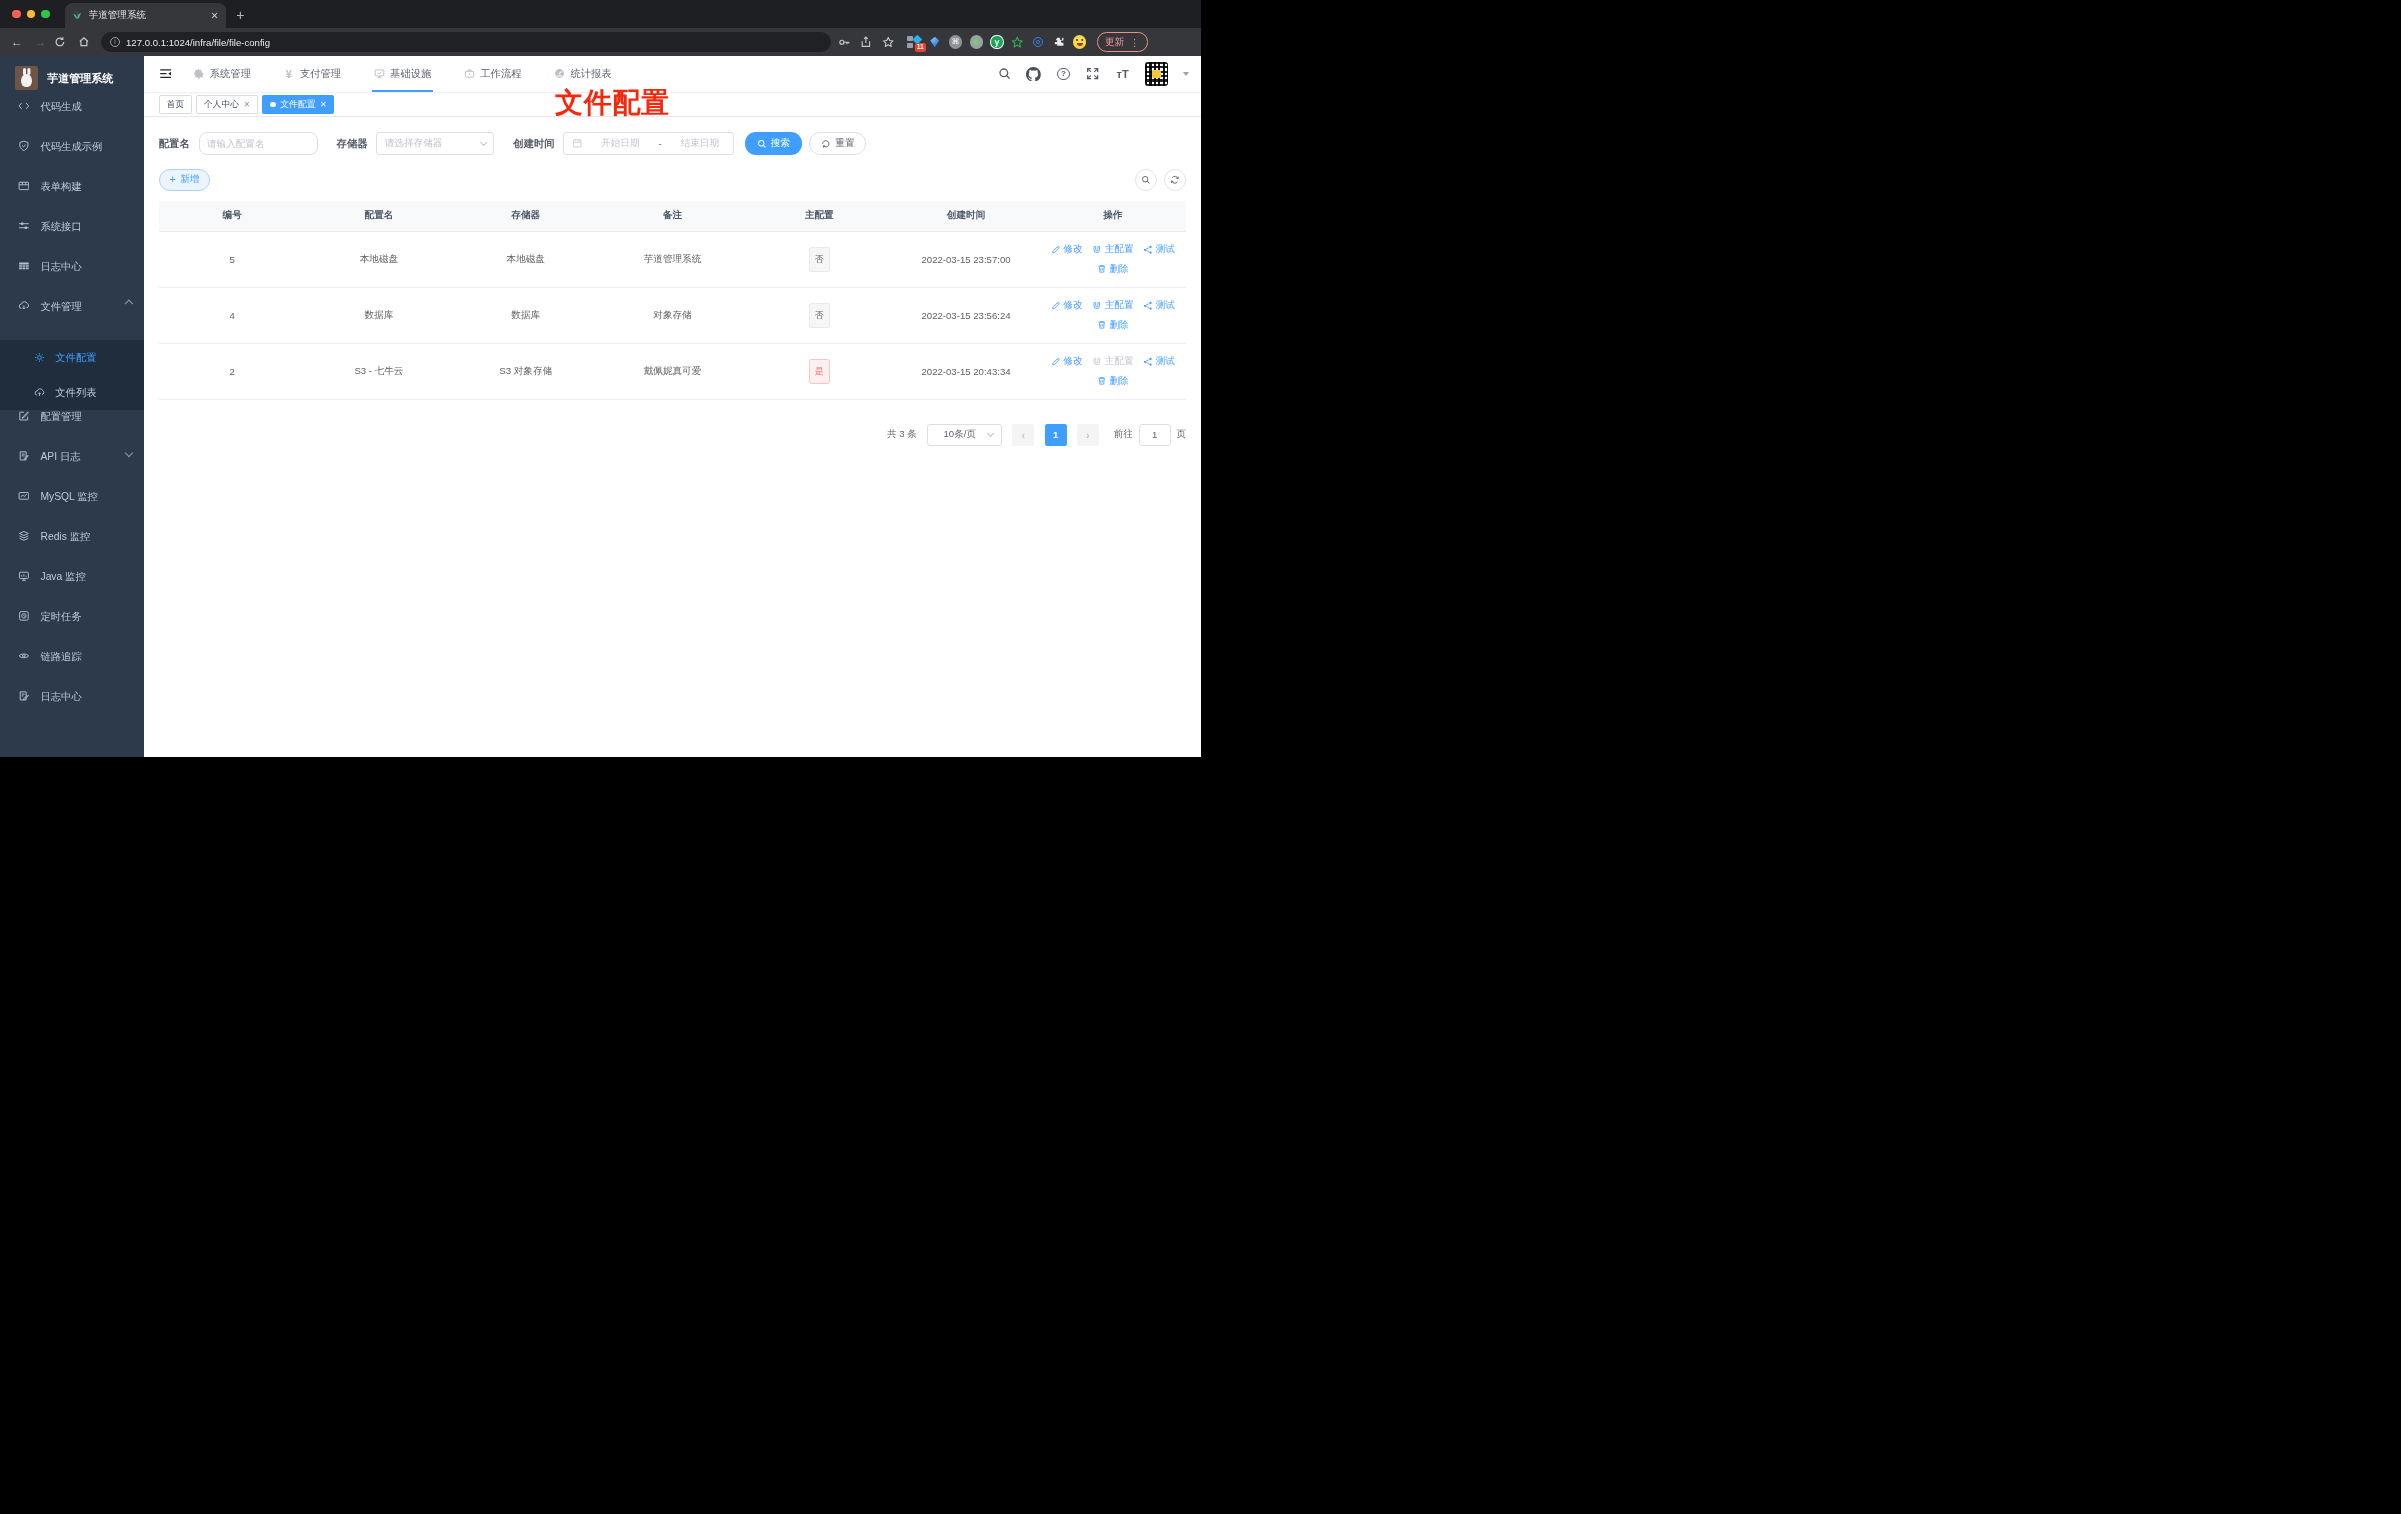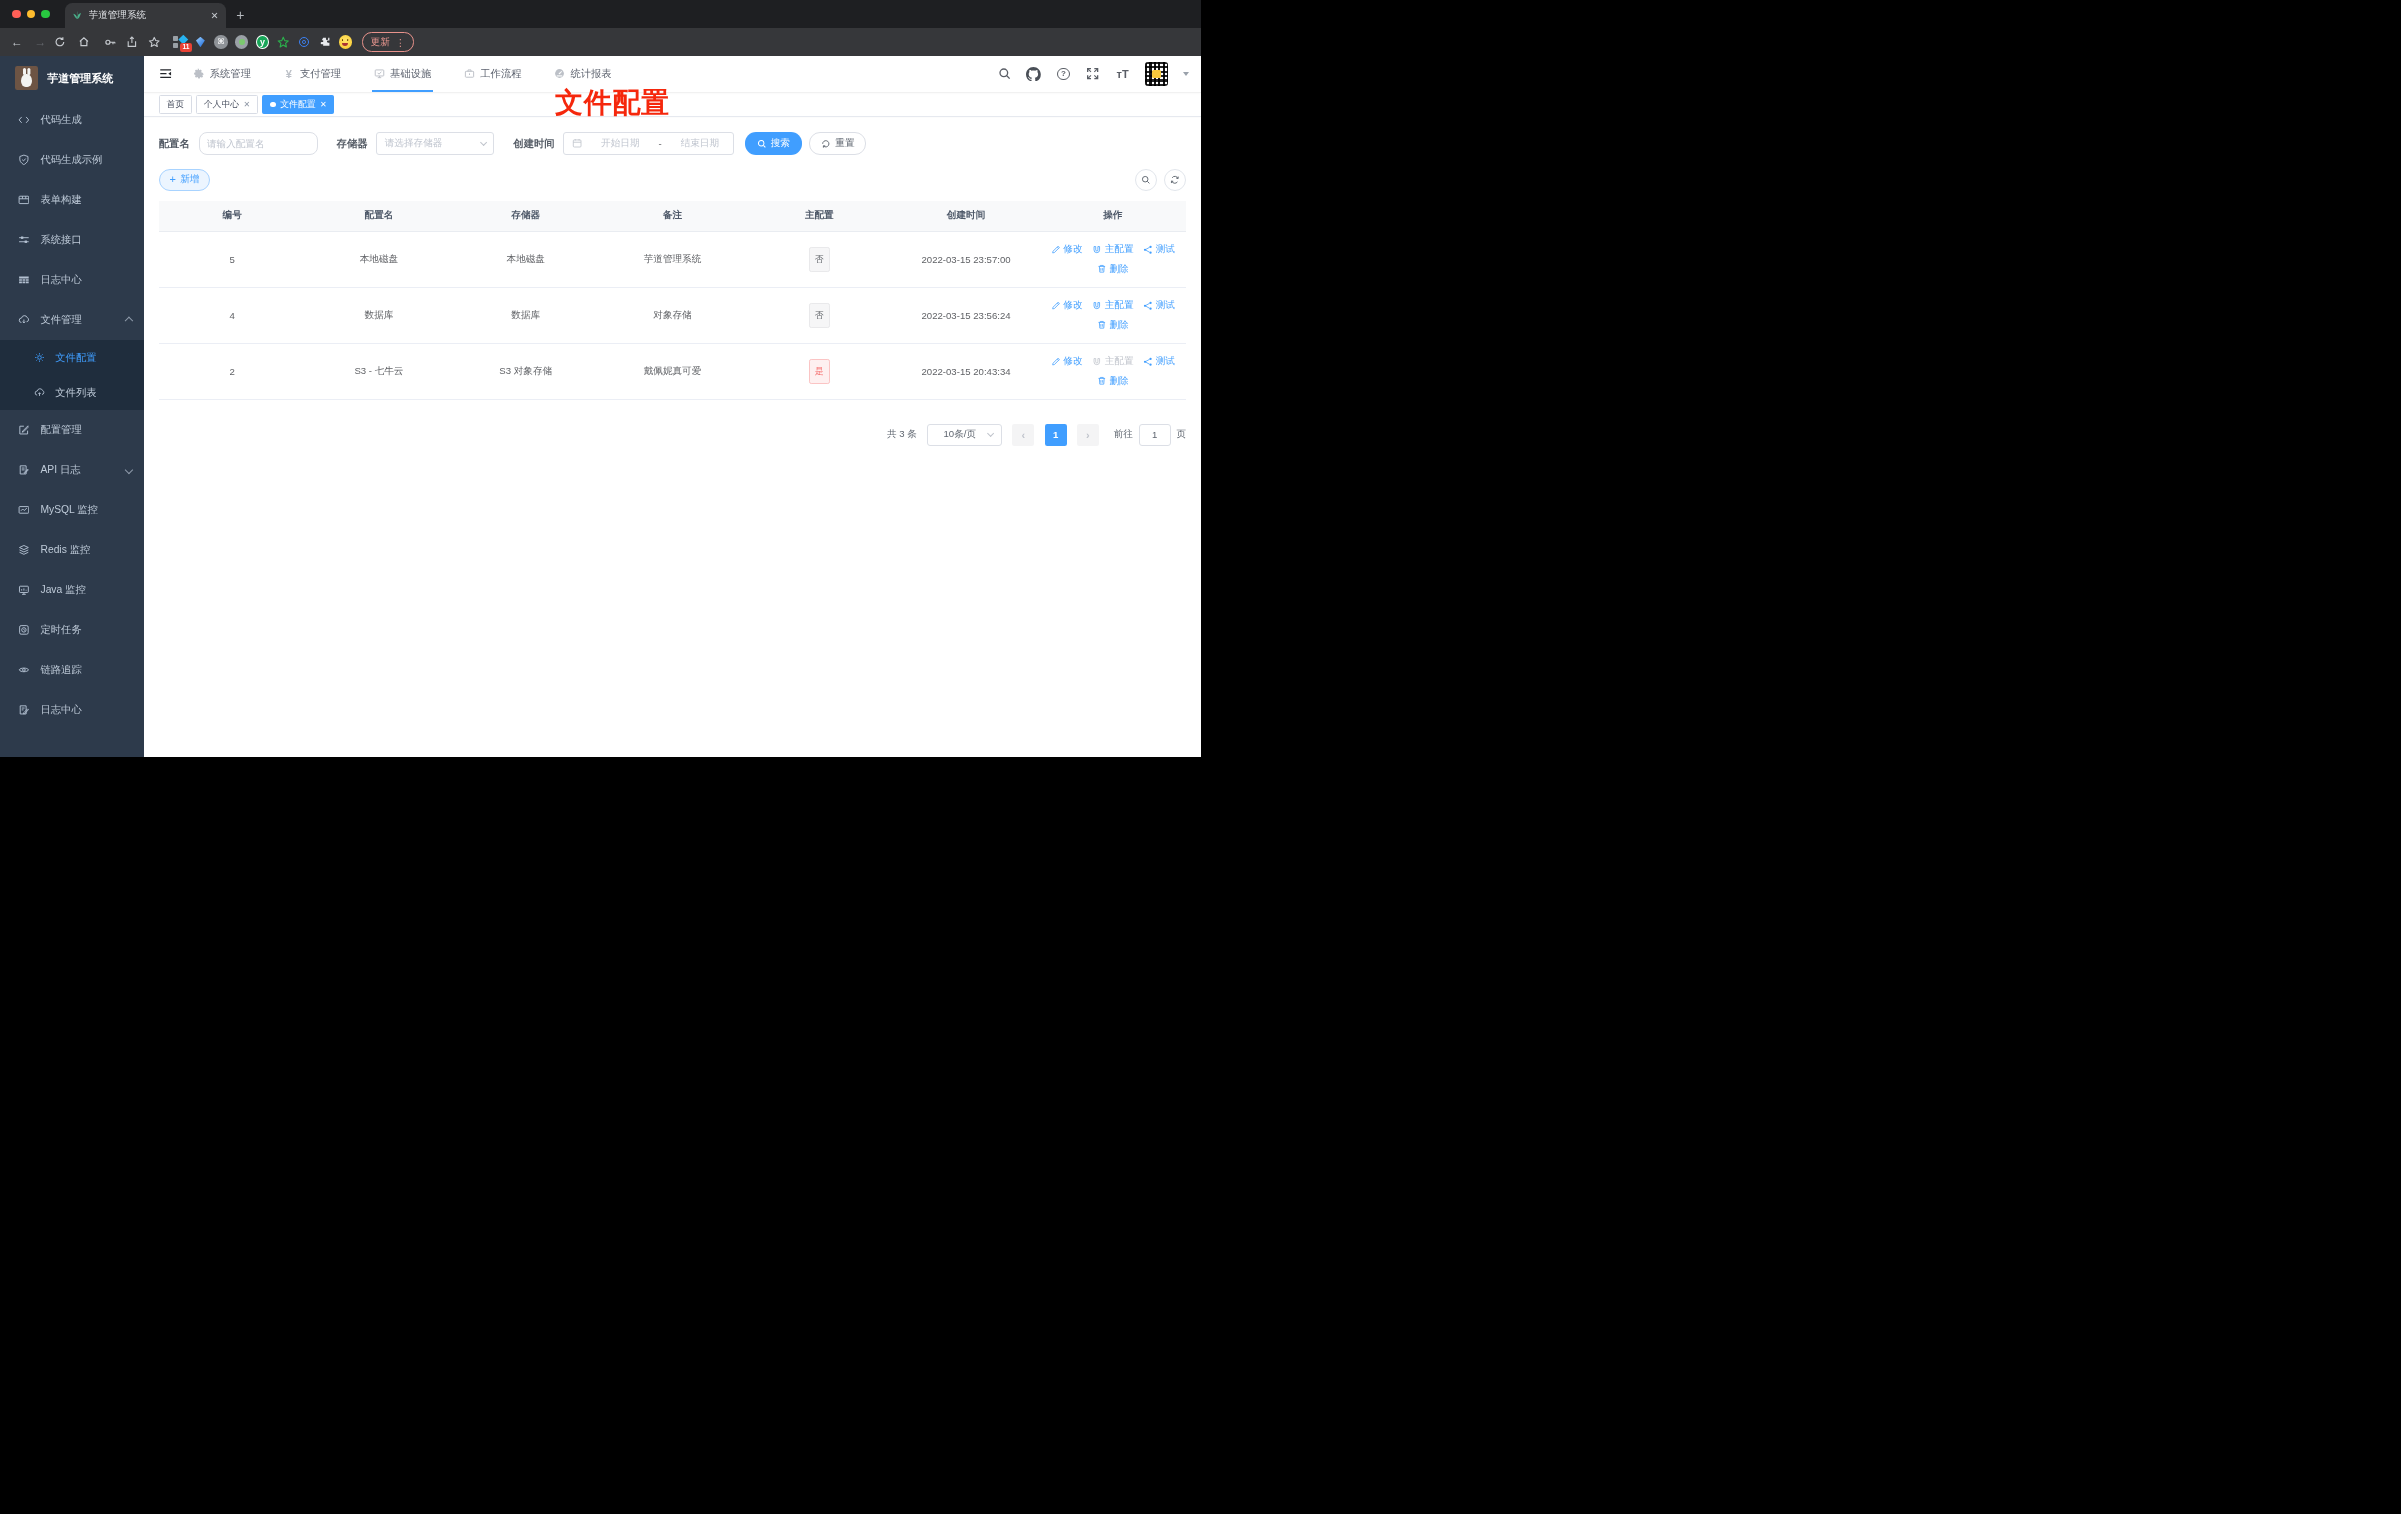--- a/index.html
+++ b/index.html
@@ -48,21 +48,21 @@
   .update-pill .dots{letter-spacing:0; font-size:9.6px;}
   
   .app{display:flex; height:701px;}
   .sidebar{width:144px; background:#2d3a4b; color:#bfcbd9; flex-shrink:0; overflow:hidden;}
   .logo-row{height:44px; display:flex; align-items:center; padding-left:14.8px; gap:8.9px;}
   .logo-img{width:23.6px;height:23.6px;border-radius:2.2px;background:#6d5444;position:relative;overflow:hidden;flex-shrink:0;}
   .logo-img:before{content:"";position:absolute;left:6.6px;top:7.4px;width:10.3px;height:13.3px;background:#f3f3f1;border-radius:50% 50% 45% 45%;}
   .logo-img:after{content:"";position:absolute;left:8px;top:1.5px;width:3px;height:7.4px;background:#f3f3f1;border-radius:1.5px;box-shadow:4.4px 0 0 #f3f3f1;}
   .logo-title{color:#fff; font-size:11px; font-weight:700; white-space:nowrap;}
   .menu{font-size:10.3px;}
-  .m-item{height:40px; display:flex; align-items:center; padding:0 11.8px 0 17.7px; gap:11px; cursor:pointer; white-space:nowrap;}
+  .m-item{height:40px; display:flex; padding:0 11.8px 0 17.7px; gap:11px; cursor:pointer; white-space:nowrap;}
   .m-item .mi{width:11.8px; height:11.8px; flex-shrink:0; color:#b3c0d1;}
   .m-item .lbl{flex:1;}
   .chev{width:5.9px;height:5.9px;border-right:1.1px solid #8f9bab;border-bottom:1.1px solid #8f9bab;flex-shrink:0;}
   .chev.up{transform:rotate(-135deg) translate(-0.7px,-0.7px);}
   .chev.down{transform:rotate(45deg);}
   .submenu{background:#1f2d3d;}
   .s-item{height:35px; display:flex; align-items:center; padding-left:34px; gap:10.3px; cursor:pointer;}
   .s-item .mi{width:11px;height:11px;color:#b3c0d1;}
   .s-item.active{color:#409eff;} .s-item.active .mi{color:#409eff;}
   .main{flex:1; display:flex; flex-direction:column; background:#fff; min-width:0;}
@@ -176,20 +176,24 @@
       <svg width="11.8" height="11.8" viewBox="0 0 16 16" fill="none" stroke="#c6cacf" stroke-width="1.6">
           <path d="M13.2 8a5.2 5.2 0 1 1-1.6-3.75"></path>
           <path d="M12 1.6v3h-3" stroke-linejoin="round"></path>
         </svg>
     </span>
     <span class="nav-glyph">
       <svg width="11.8" height="11.8" viewBox="0 0 16 16" fill="none" stroke="#c6cacf" stroke-width="1.6">
           <path d="M2.5 7.5 8 2.5l5.5 5M4 7v6h8V7"></path>
         </svg>
     </span>
+    <div class="urlbar">
+      <i class="info-i">i</i>
+      <span>127.0.0.1:1024/infra/file/file-config</span>
+    </div>
     <span class="bicon">
       <svg width="12.5" height="12.5" viewBox="0 0 16 16" fill="none" stroke="#c6cacf" stroke-width="1.5">
           <circle cx="5" cy="8" r="2.6"></circle>
           <path d="M7.6 8h6.4M11.5 8v2.4M13.9 8v1.6"></path>
         </svg>
     </span>
     <span class="bicon">
       <svg width="11.8" height="11.8" viewBox="0 0 16 16" fill="none" stroke="#c6cacf" stroke-width="1.5">
           <path d="M8 1.5v8M5.5 3.8 8 1.4l2.5 2.4"></path>
           <path d="M3 7v7h10V7"></path>

